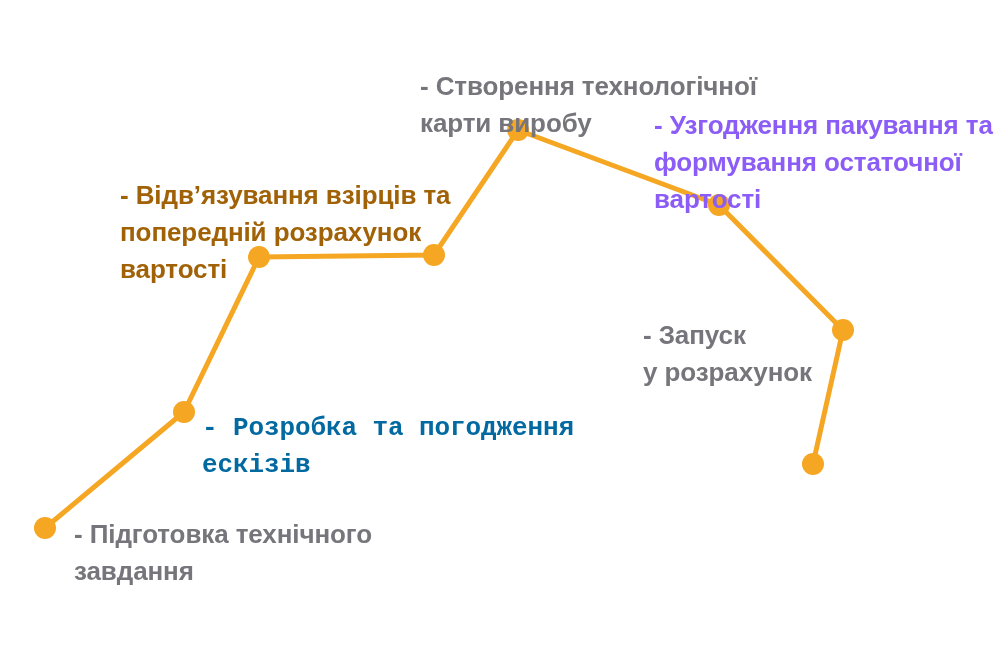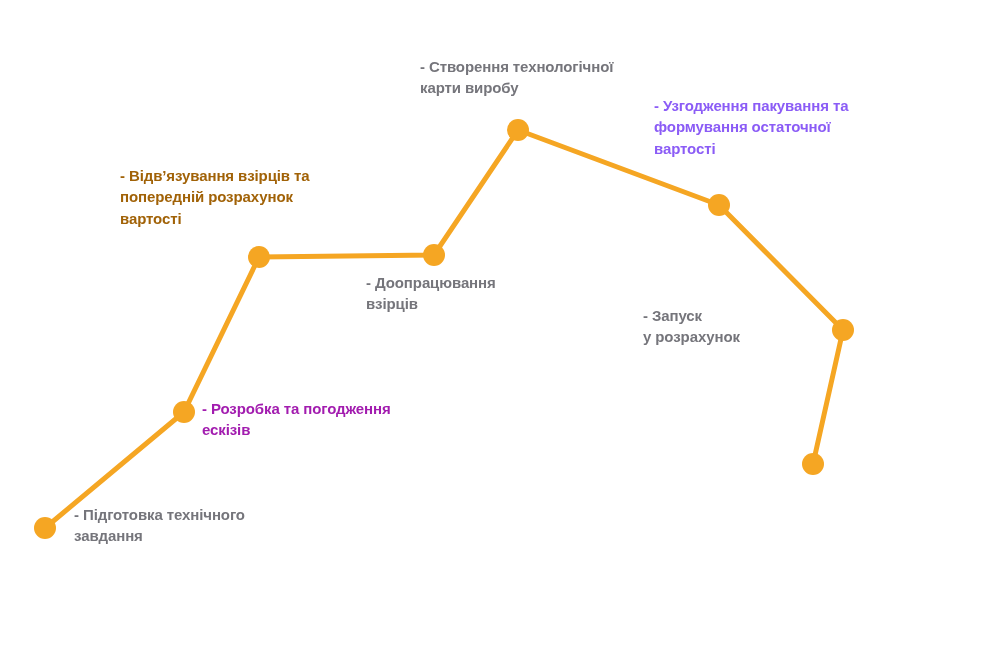--- a/index.html
+++ b/index.html
@@ -23,25 +23,26 @@
     left: 0;
     top: 0;
     width: 1000px;
     height: 668px;
     display: block;
   }
   .node-label {
     position: absolute;
     color: #75757b;
     font-weight: 700;
-    font-size: 15px;
+    font-size: 26px;
     line-height: 1.42;
     letter-spacing: -0.1px;
     white-space: pre-line;
     z-index: 3;
+    margin-top: 12px;
   }
   .node-label.ta-left  { text-align: left; }
 </style>
 </head>
 <body>
 
 <div id="stage" style="background: rgb(255, 255, 255);">
 
   <svg id="flow-svg" viewBox="0 0 1000 668" aria-hidden="true">
     <polyline id="flow-path" fill="none" stroke="#f5a623" stroke-width="5" stroke-linecap="round" stroke-linejoin="round" points="45,528 184,412 259,257 434,255 518,130 719,205 843,330 813,464"></polyline>
@@ -52,27 +53,25 @@
         <circle cx="434" cy="255" r="11" fill="#f5a623"></circle>
         <circle cx="518" cy="130" r="11" fill="#f5a623"></circle>
         <circle cx="719" cy="205" r="11" fill="#f5a623"></circle>
         <circle cx="843" cy="330" r="11" fill="#f5a623"></circle>
         <circle cx="813" cy="464" r="11" fill="#f5a623"></circle>
       </g>
   </svg>
 
   <div class="node-label ta-left" id="label-1" style="left: 74px; top: 504px; color: rgb(117, 117, 123);">- Підготовка технічного
 завдання</div>
-  <div class="node-label ta-left" id="label-2" style="left: 202px; top: 398px; color: #a21caf;">- Розробка та погодження
+  <div class="node-label ta-left" id="label-2" style="left: 202px; top: 398px; color: #0369a1; font-family: Liberation Mono, monospace;">- Розробка та погодження
 ескізів</div>
   <div class="node-label ta-left" id="label-3" style="left: 120px; top: 165px; color: #a16207;">- Відв’язування взірців та
 попередній розрахунок
 вартості</div>
-  <div class="node-label ta-left" id="label-4" style="left: 366px; top: 272px; color: rgb(117, 117, 123);">- Доопрацювання
-взірців</div>
   <div class="node-label ta-left" id="label-5" style="left: 420px; top: 56px; color: rgb(117, 117, 123);">- Створення технологічної
  карти виробу</div>
   <div class="node-label ta-left" id="label-6" style="left: 654px; top: 95px; color: #8b5cf6;">- Узгодження пакування та
 формування остаточної
 вартості</div>
   <div class="node-label ta-left" id="label-7" style="left: 643px; top: 305px; color: rgb(117, 117, 123);">- Запуск
 у розрахунок</div>
 
 </div>
 

